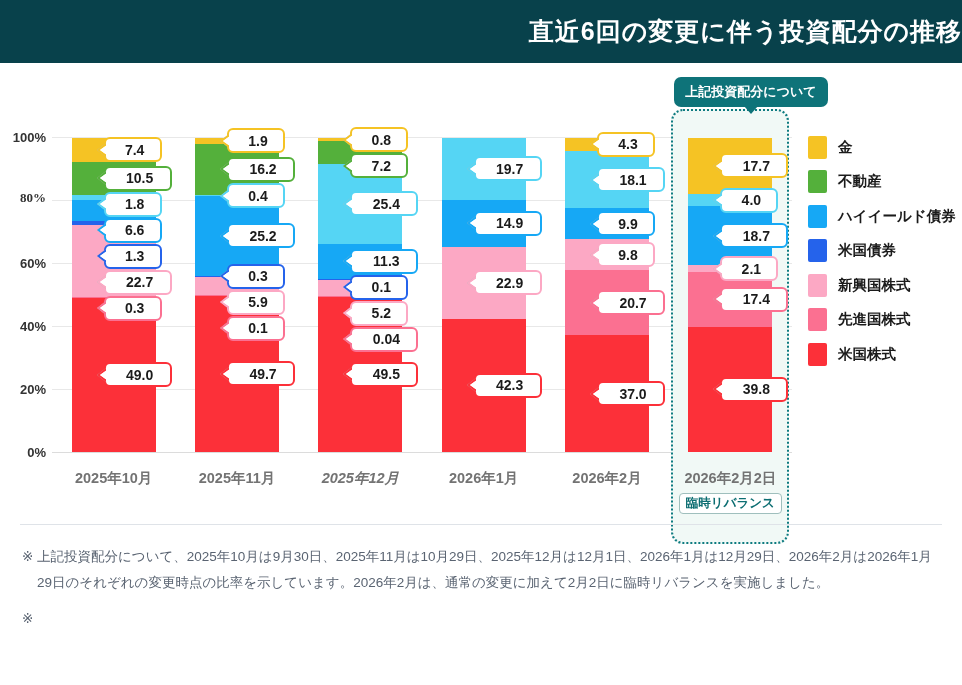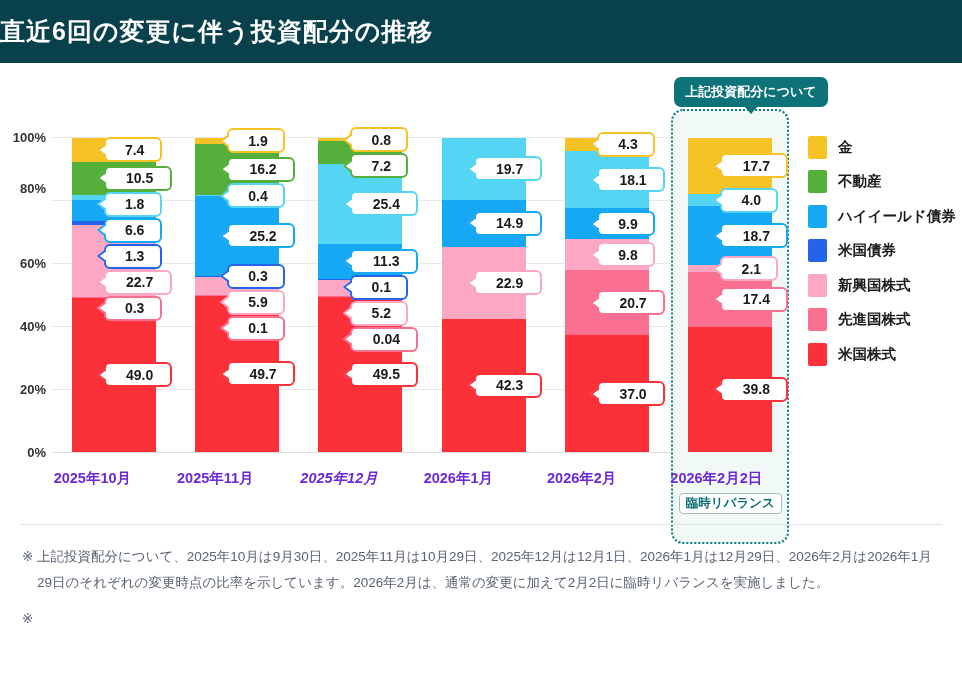--- a/index.html
+++ b/index.html
@@ -8,21 +8,21 @@
     background: #ffffff;
     font-family: "Liberation Sans", "DejaVu Sans", sans-serif;
     overflow: hidden;
   }
   #root { position: relative; width: 962px; height: 685px; background:#fff; }
 
   
   .titlebar {
     position: absolute; left: 0; top: 0; width: 962px; height: 63px;
     background: #08414B;
-    display: flex; align-items: center; justify-content: flex-start;
+    display: flex; align-items: center; justify-content: flex-end;
   }
   .titlebar .t {
     color: #ffffff; font-size: 25px; font-weight: bold; letter-spacing: 1px;
   }
 
   
   .chartwrap { position: absolute; left:0; top:63px; width:962px; height:455px; }
 
   .yaxis { position:absolute; left:0; top:0; width:52px; height:455px; }
   .ylab {
@@ -69,22 +69,22 @@
     position:absolute; left:-6px; top:50%; transform:translateY(-50%);
     width:0;height:0;
     border-top:5px solid transparent;
     border-bottom:5px solid transparent;
     border-right:7px solid #ffffff;
   }
   .callout.wide { min-width:68px; }
 
   
   .xlab {
-    position:absolute; bottom:30px; width:120px; 
-    font-size:14.5px; font-weight:bold; color:#6d28d9;
+    position:absolute; bottom:30px; width:120px; text-align:center;
+    font-size:14.5px; font-weight:bold; color:#737373;
   }
   .xsub {
     position:absolute; bottom:4px; width:120px; display:flex; justify-content:center;
   }
   .xsub span {
     font-size:12.5px; font-weight:bold; color:#0C6E72;
     border:1.5px solid #9fbfbd; border-radius:4px;
     padding:1px 6px; background:#ffffff;
   }
 
@@ -137,21 +137,21 @@
   <div class="titlebar">
     <div class="t">直近6回の変更に伴う投資配分の推移</div>
   </div>
 
   <div class="chartwrap">
     <div class="yaxis" id="yaxis">
         <div class="ylab" style="top: 389px;">0%</div>
         <div class="ylab" style="top: 326px;">20%</div>
         <div class="ylab" style="top: 263px;">40%</div>
         <div class="ylab" style="top: 200px;">60%</div>
-        <div class="ylab" style="top: 125px;">80%</div>
+        <div class="ylab" style="top: 135px; font-family: Liberation Serif, serif;">80%</div>
         <div class="ylab" style="top: 74px; text-align: right;">100%</div>
       </div>
     <div class="plot" id="plot">
         <div class="grid-line base" style="top: 389px;"></div>
         <div class="grid-line" style="top: 326px;"></div>
         <div class="grid-line" style="top: 263px;"></div>
         <div class="grid-line" style="top: 200px;"></div>
         <div class="grid-line" style="top: 137px;"></div>
         <div class="grid-line" style="top: 74px;"></div>
         <div class="highlight" style="left: 619.333px; top: 46px; width: 118px; height: 435px;"></div>

